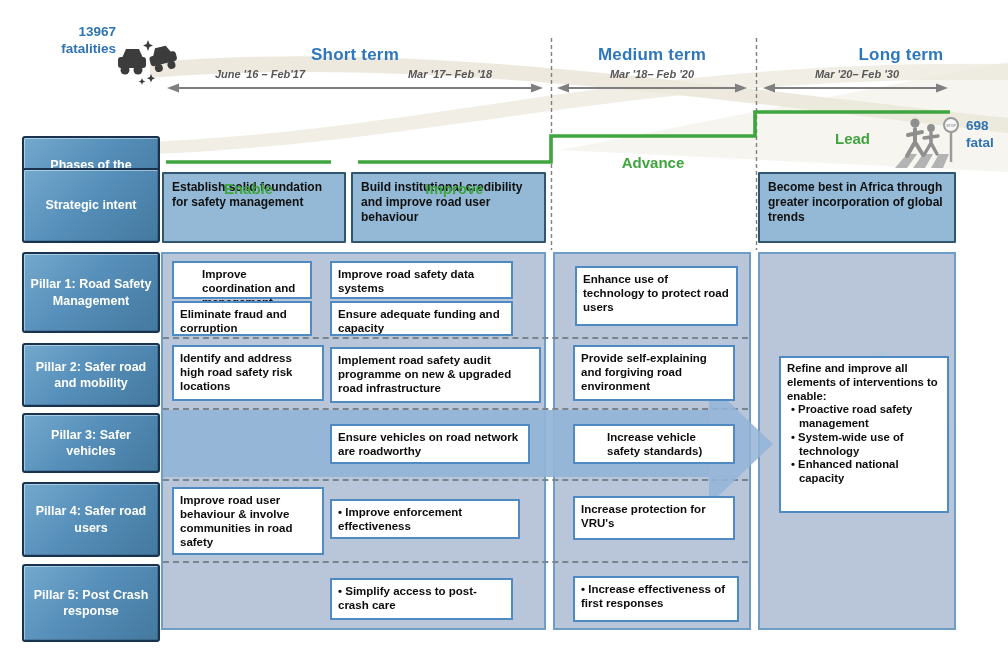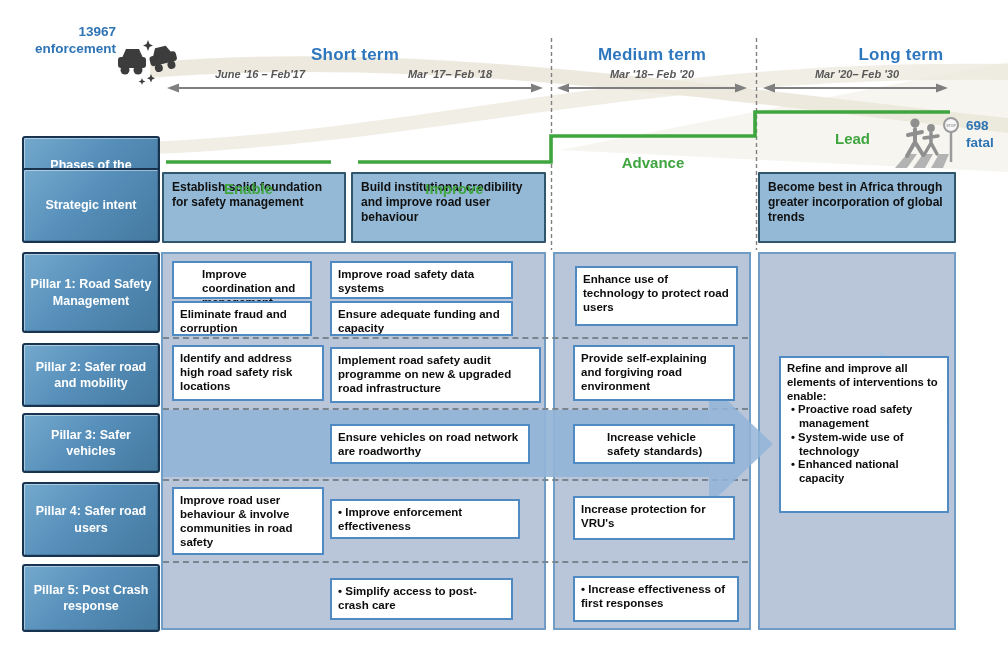--- a/index.html
+++ b/index.html
@@ -39,21 +39,21 @@
 <div id="stage">
 
   <svg class="abs nopass" style="left:0;top:0;z-index:0" width="1008" height="654" viewBox="0 0 1008 654">
     <path d="M150,62 C420,40 700,85 1008,118 L1008,133 C700,98 420,56 150,78 Z" fill="#ece8dc" opacity="0.95"></path>
     <path d="M150,142 C430,130 640,58 1008,64 L1008,80 C650,74 430,144 150,154 Z" fill="#ece8dc" opacity="0.75"></path>
     <path d="M560,150 L1008,62 L1008,172 Z" fill="#ece8dc" opacity="0.45"></path>
   </svg>
 
   <div class="abs stat" style="left:18px;top:24px;width:98px;text-align:right;z-index:4;">
     <div>13967</div>
-    <div>enforcement</div>
+    <div>fatalities</div>
   </div>
 
   <svg class="abs nopass" style="left:117px;top:32px;z-index:4" width="64" height="56" viewBox="0 0 64 56">
     <g fill="#3c3c3c">
       <path d="M5,26 L9,17 h13 l4,9 z"></path>
       <rect x="1" y="25" width="28" height="11" rx="3"></rect>
       <circle cx="8" cy="38" r="4.5"></circle>
         <circle cx="21" cy="38" r="4.5"></circle>
       <g transform="rotate(-14 45 28)">
         <path d="M37,23 L41,15 h11 l4,8 z"></path>
@@ -126,21 +126,21 @@
     <div>698</div>
     <div>fatal</div>
   </div>
 
   <div class="abs plabel" style="top:88px;height:74px;margin-top:48px;">Phases of the Strategy</div>
   <div class="abs plabel" style="top:168px;height:75px;">Strategic intent</div>
   <div class="abs plabel" style="top:252px;height:81px;">Pillar 1: Road Safety Management</div>
   <div class="abs plabel" style="top:343px;height:64px;">Pillar 2: Safer road and mobility</div>
   <div class="abs plabel" style="top:413px;height:60px;">Pillar 3: Safer vehicles</div>
   <div class="abs plabel" style="top:482px;height:75px;">Pillar 4: Safer road users</div>
-  <div class="abs plabel" style="top:564px;height:68px;">Pillar 5: Post Crash response</div>
+  <div class="abs plabel" style="top:564px;height:78px;">Pillar 5: Post Crash response</div>
 
   <div class="abs intent" style="left:162px;top:172px;width:184px;height:71px;">Establish solid foundation for safety management</div>
   <div class="abs intent" style="left:351px;top:172px;width:195px;height:71px;">Build institutional credibility and improve road user behaviour</div>
   <div class="abs intent" style="left:758px;top:172px;width:198px;height:71px;">Become best in Africa through greater incorporation of global trends</div>
 
   <div class="abs panel" style="left:161px;top:252px;width:385px;height:378px;"></div>
   <div class="abs panel" style="left:553px;top:252px;width:198px;height:378px;"></div>
   <div class="abs panel" style="left:758px;top:252px;width:198px;height:378px;"></div>
 
   <div class="abs sep" style="left:163px;top:337px;width:585px;"></div>

